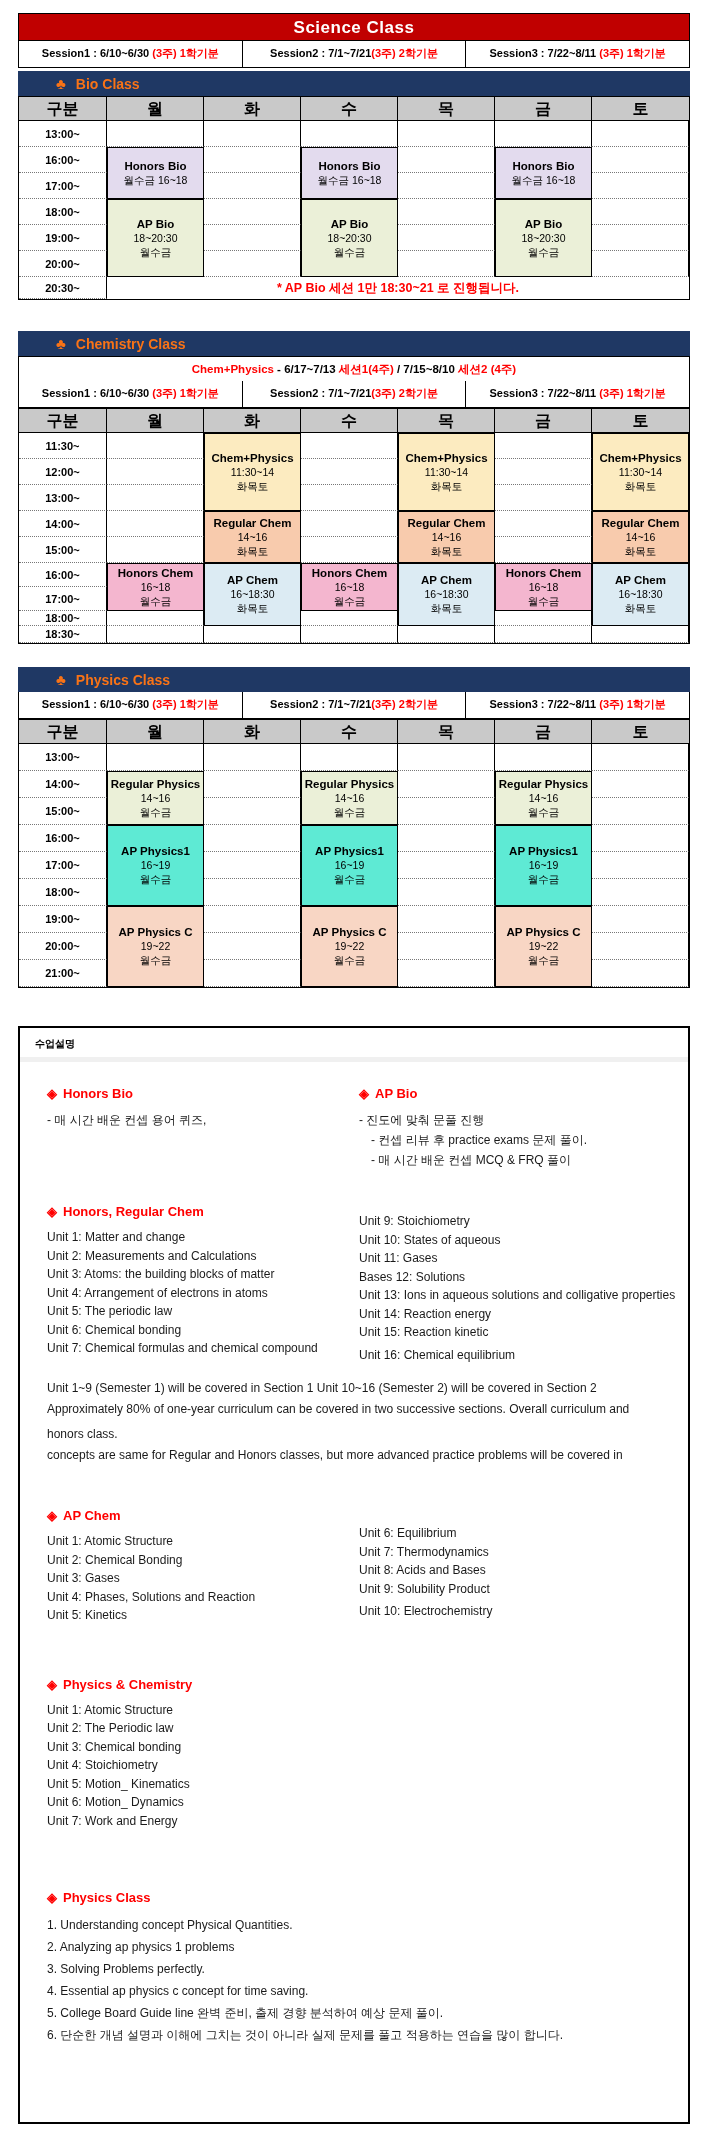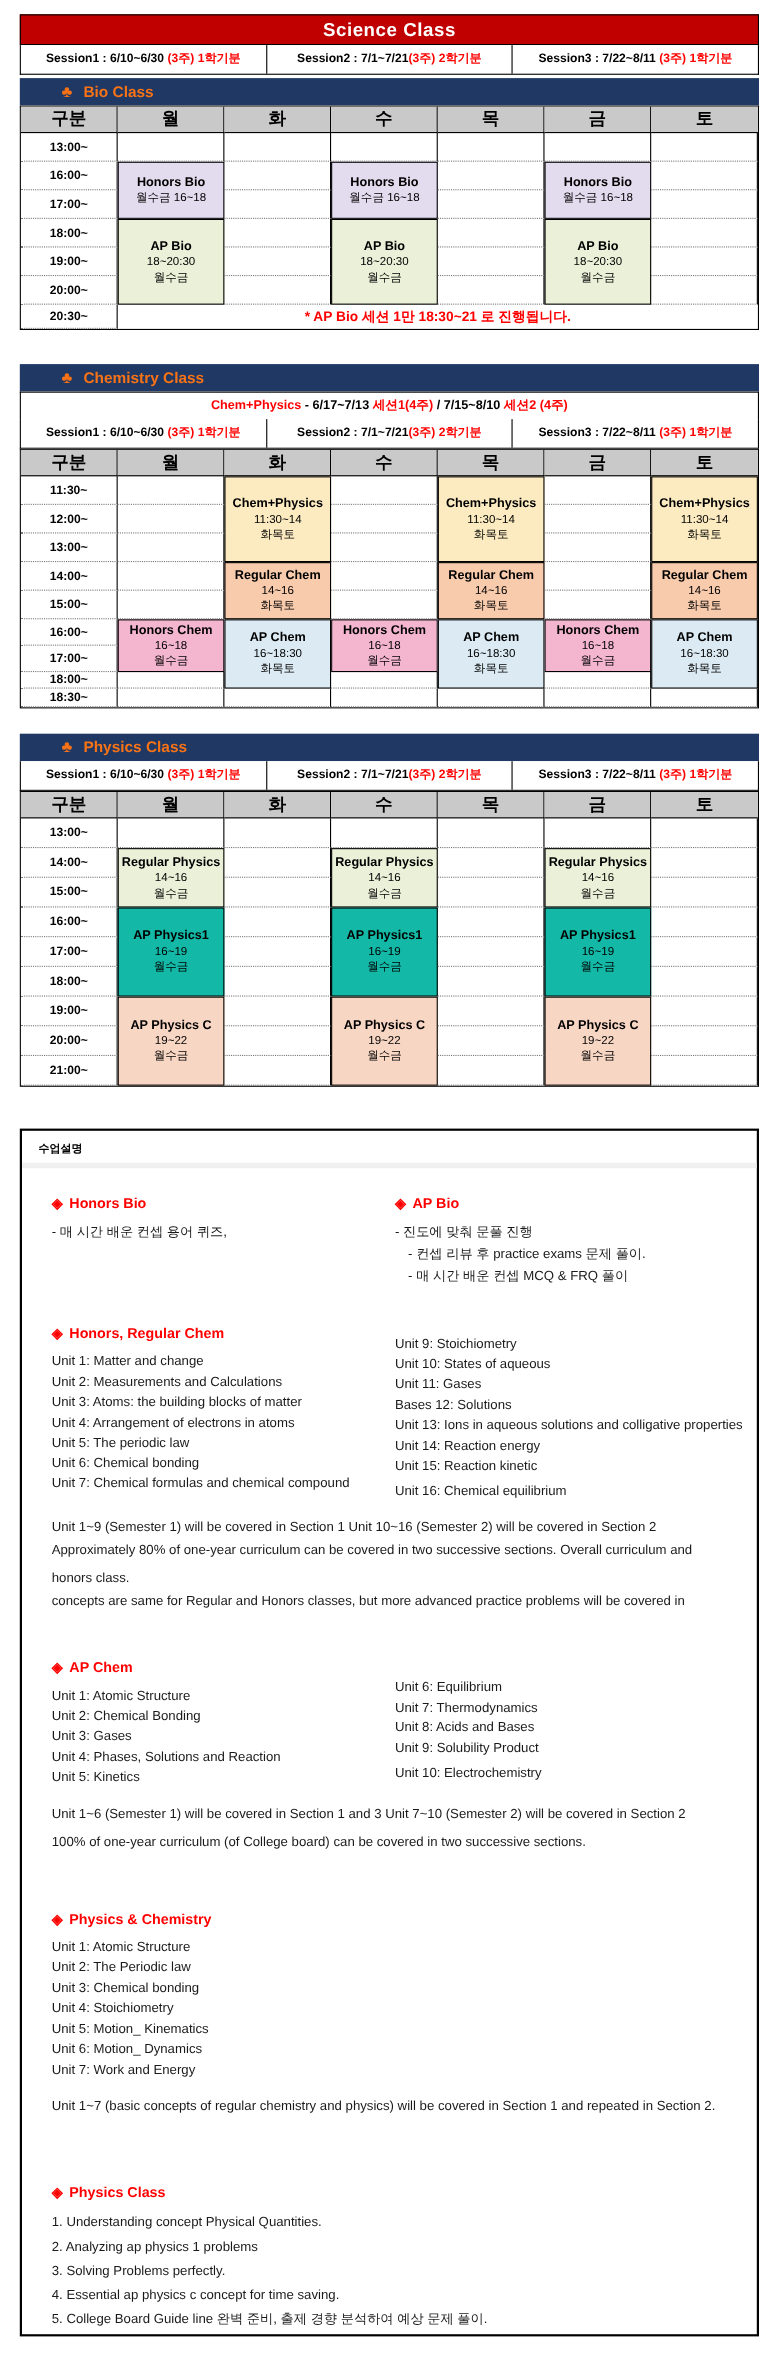--- a/index.html
+++ b/index.html
@@ -43,21 +43,21 @@
     justify-content:center; gap:1px; line-height:13px; }
   .block .bt { font-weight:bold; font-size:11.5px; }
   .block .bs { font-size:10.5px; }
   .c-honors-bio  { background:#e3dbee; }
   .c-ap-bio      { background:#ebf0d8; }
   .c-chem-phys   { background:#fcebc0; }
   .c-reg-chem    { background:#f8cbad; }
   .c-honors-chem { background:#f4b6cf; }
   .c-ap-chem     { background:#dcebf3; }
   .c-reg-phys    { background:#ebf0d8; }
-  .c-ap-phys1    { background:#14b8a6; }
+  .c-ap-phys1    { background:#5eead4; }
   .c-ap-physc    { background:#f8d6c4; }
   .note-cell { grid-area:8/2/9/8; display:flex; align-items:center; justify-content:center;
     color:#ff0000; font-weight:bold; font-size:12.5px; }
 
   .mt-chem { margin-top:31px; }
   .mt-phys { margin-top:23px; }
 
   
   .desc-box { border:2px solid #000; margin-top:38px; height:1098px; overflow:hidden; }
   .desc-title { font-size:10px; font-weight:bold; padding:9px 15px 6px; border-bottom:5px solid #f0f0f0; }
@@ -438,38 +438,31 @@
             <div class="u">Unit 5: Kinetics</div>
           </div>
           <div class="col-r" style="margin-top:-8px;">
             <div class="u">Unit 6: Equilibrium</div>
             <div class="u">Unit 7: Thermodynamics</div>
             <div class="u">Unit 8: Acids and Bases</div>
             <div class="u">Unit 9: Solubility Product</div>
             <div class="u" style="margin-top:4px;">Unit 10: Electrochemistry</div>
           </div>
         </div>
-        <div class="para">
-          <div class="pline">Unit 1~6 (Semester 1) will be covered in Section 1 and 3 Unit 7~10 (Semester 2) will be covered in Section 2</div>
-          <div class="pline" style="margin-top:4px;">100% of one-year curriculum (of College board) can be covered in two successive sections.</div>
-        </div>
       </div>
 
       <div class="sec-pc">
         <div class="d-head"><span class="dia">◈</span><span>Physics &amp; Chemistry</span></div>
         <div class="u">Unit 1: Atomic Structure</div>
         <div class="u">Unit 2: The Periodic law</div>
         <div class="u">Unit 3: Chemical bonding</div>
         <div class="u">Unit 4: Stoichiometry</div>
         <div class="u">Unit 5: Motion_ Kinematics</div>
         <div class="u">Unit 6: Motion_ Dynamics</div>
         <div class="u">Unit 7: Work and Energy</div>
-        <div class="para">
-          <div class="pline" style="margin-top:10px;">Unit 1~7 (basic concepts of regular chemistry and physics) will be covered in Section 1 and repeated in Section 2.</div>
-        </div>
       </div>
 
       <div class="sec-pcls">
         <div class="d-head"><span class="dia">◈</span><span>Physics Class</span></div>
         <div class="num-item">1. Understanding  concept Physical Quantities.</div>
         <div class="num-item">2. Analyzing ap physics 1 problems</div>
         <div class="num-item">3. Solving Problems  perfectly.</div>
         <div class="num-item">4. Essential  ap physics c concept for time saving.</div>
         <div class="num-item">5. College Board  Guide line 완벽 준비, 출제  경향 분석하여 예상 문제 풀이.</div>
         <div class="num-item">6. 단순한 개념 설명과 이해에 그치는 것이 아니라 실제 문제를 풀고 적용하는 연습을 많이 합니다.</div>

